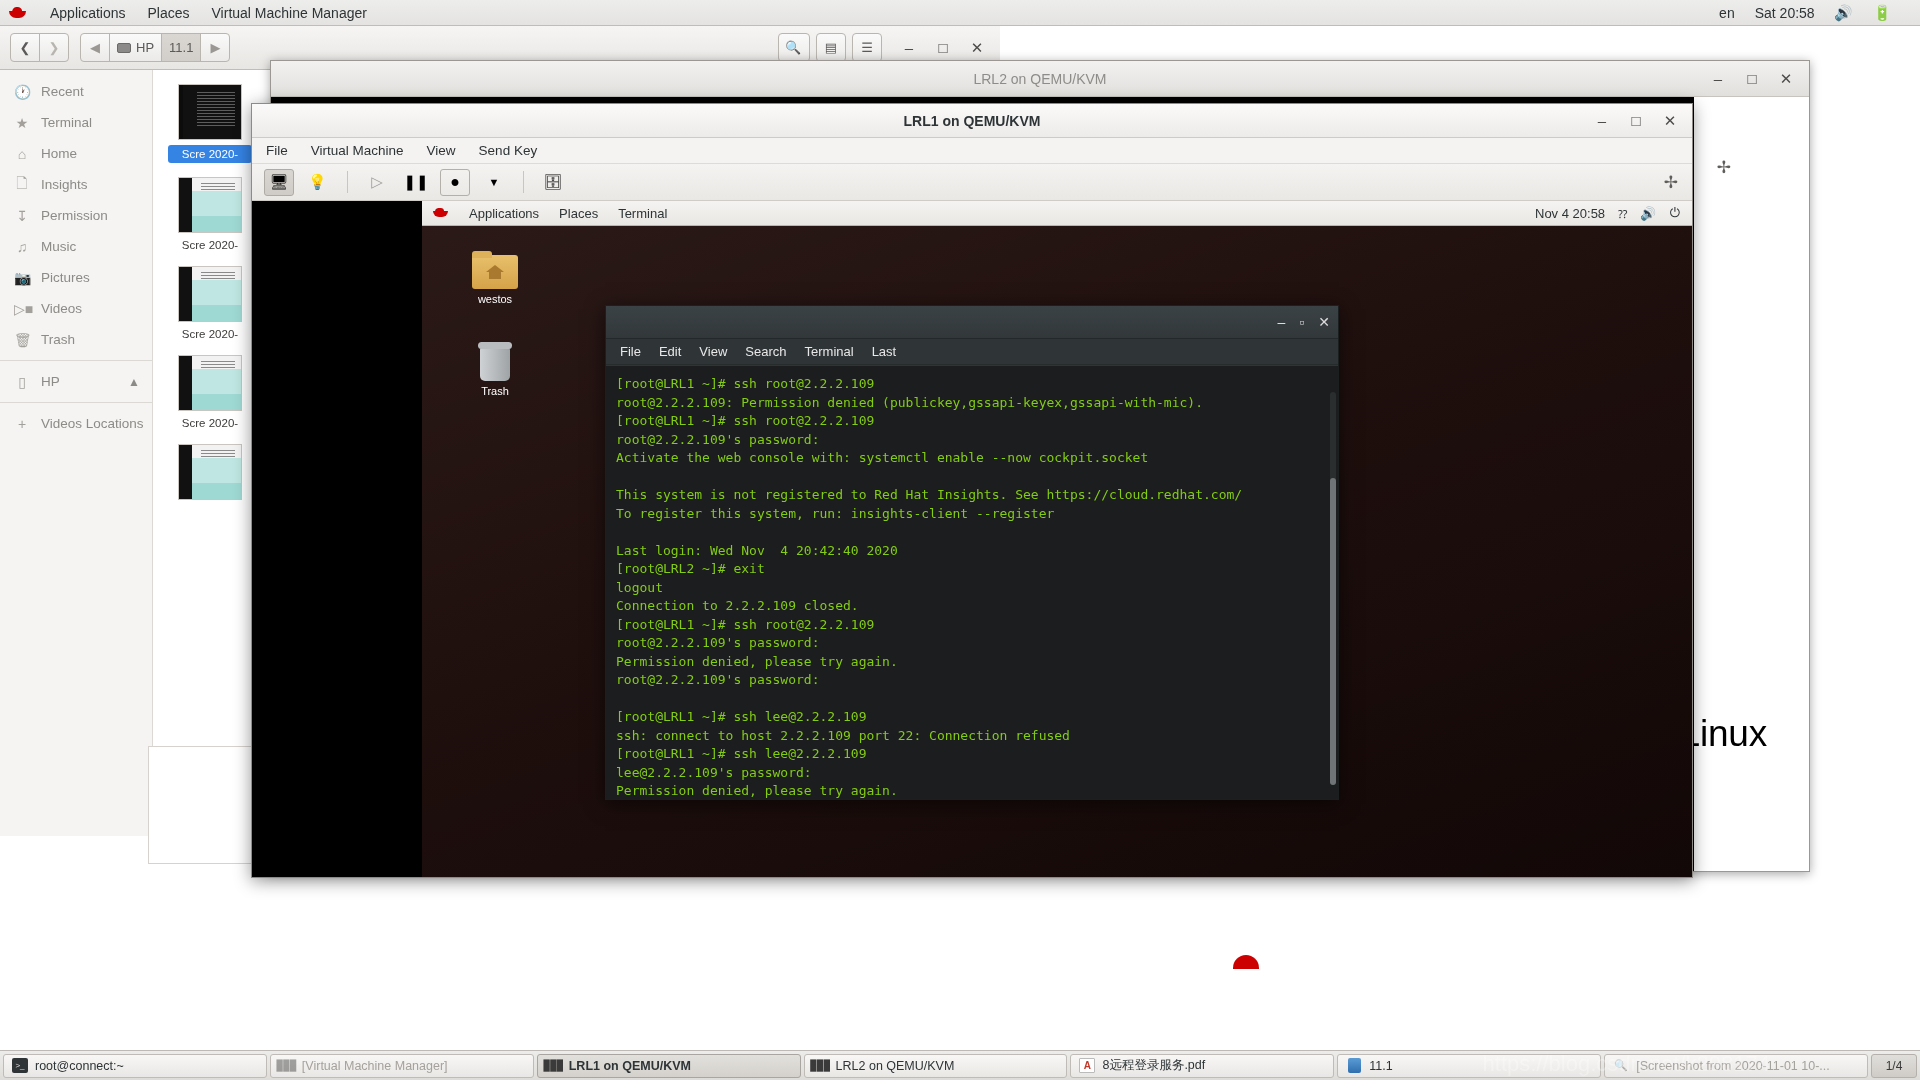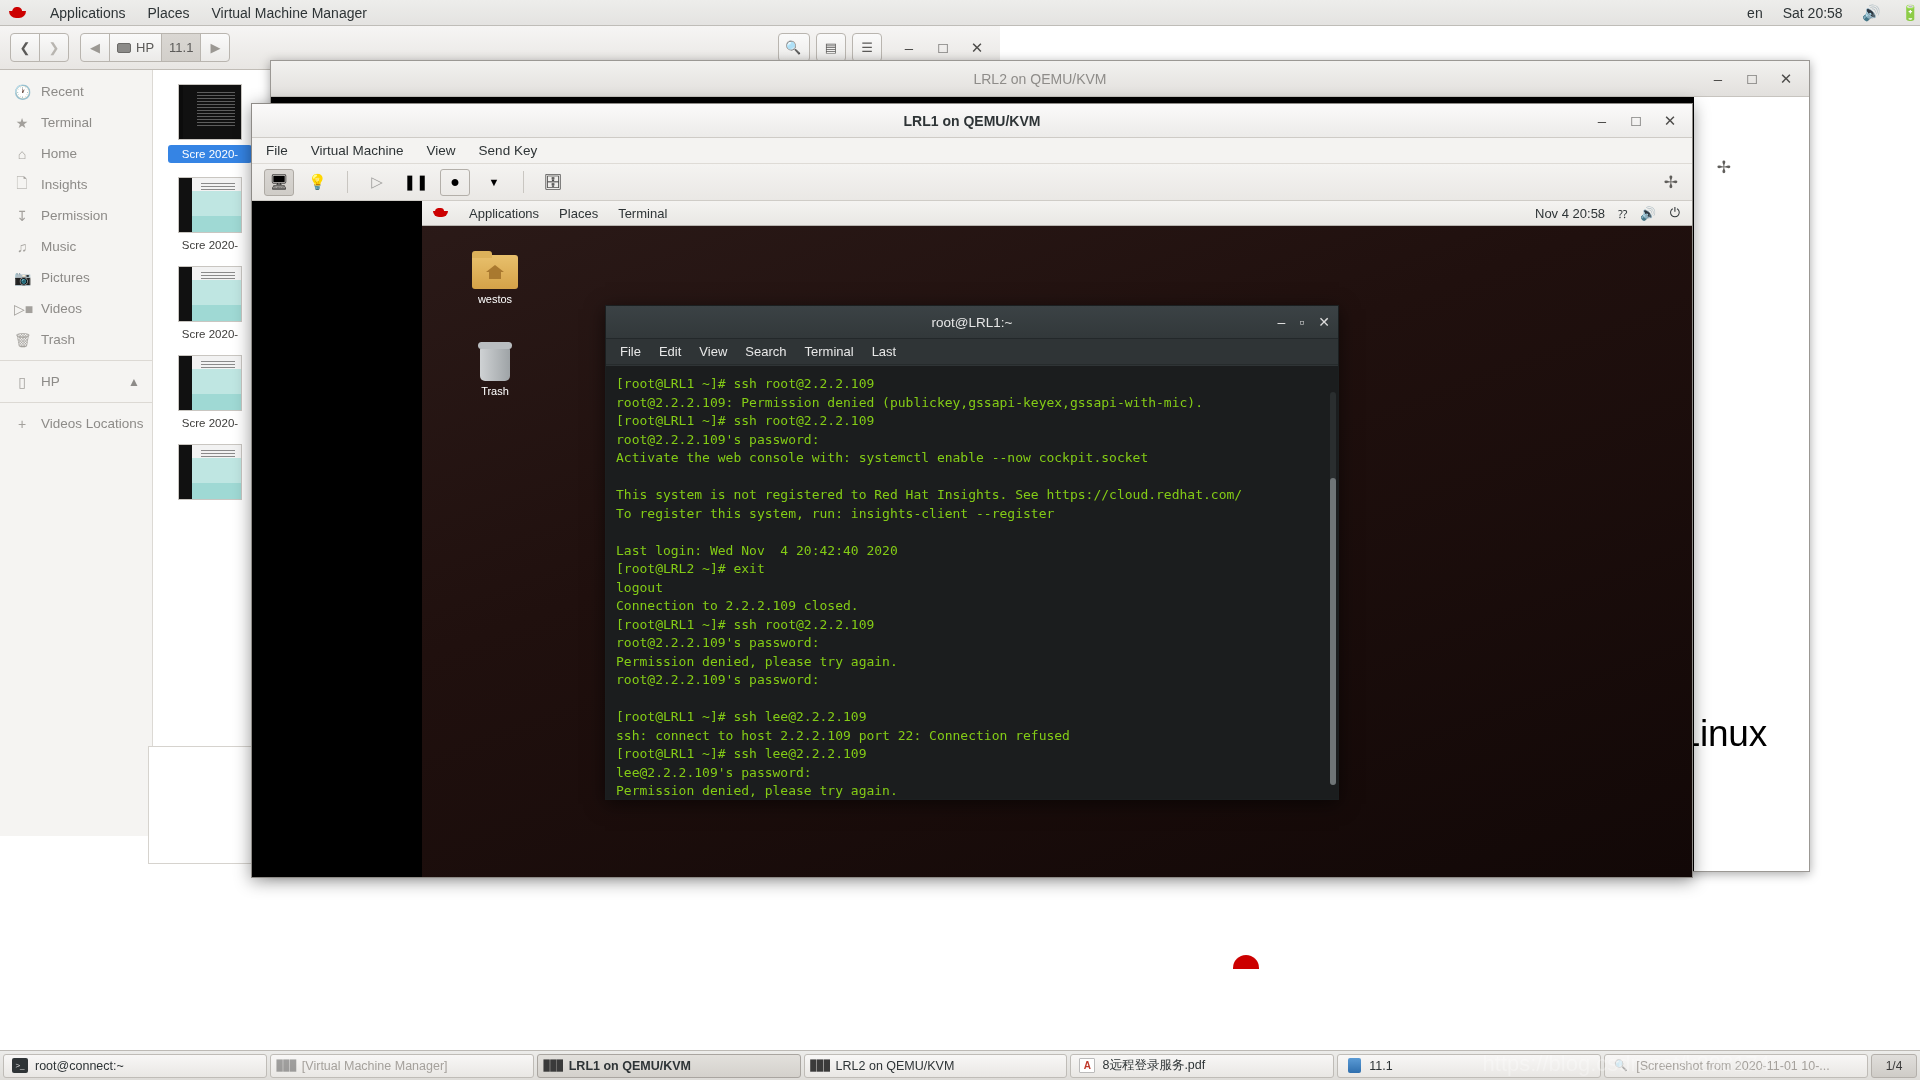--- a/index.html
+++ b/index.html
@@ -12,21 +12,21 @@
   #screen { position: relative; width: 1920px; height: 1080px; background:#fff; }
 
   
   .host-panel {
     position: absolute; left:0; top:0; width:1920px; height:26px;
     background: linear-gradient(to bottom,#ededeb 0%,#e4e3e1 100%);
     border-bottom: 1px solid #bfbdb8;
     display:flex; align-items:center; font-size:14px; color:#2e3436;
   }
   .host-panel .hp-left { display:flex; align-items:center; gap:22px; padding-left:8px; }
-  .host-panel .hp-right { margin-left:auto; display:flex; align-items:center; gap:20px; padding-right:0; }
+  .host-panel .hp-right { margin-left:auto; display:flex; align-items:center; gap:20px; padding-right:28px; }
   .rh-logo { width:20px; height:14px; position:relative; display:inline-block; }
   .rh-logo::before{
     content:''; position:absolute; left:1px; top:5px; width:17px; height:7px;
     background:#cc0000; border-radius: 0 0 9px 9px;
   }
   .rh-logo::after{
     content:''; position:absolute; left:4px; top:1px; width:10px; height:6px;
     background:#cc0000; border-radius:6px 6px 2px 2px; transform: rotate(-6deg);
   }
   .panel-item { cursor:default; }
@@ -470,21 +470,20 @@
         <div class="desk-icon" style="left:30px; top:140px;">
           <div class="trash-g"></div>
           <div>Trash</div>
         </div>
       </div>
     </div>
   </div>
 
   <div class="term">
     <div class="term-title">
-      <div class="t-text">root@LRL1:~</div>
       <div class="ctls">
         <span>–</span>
         <span>▫</span>
         <span>✕</span>
       </div>
     </div>
     <div class="term-menu">
       <span>File</span>
       <span>Edit</span>
       <span>View</span>

